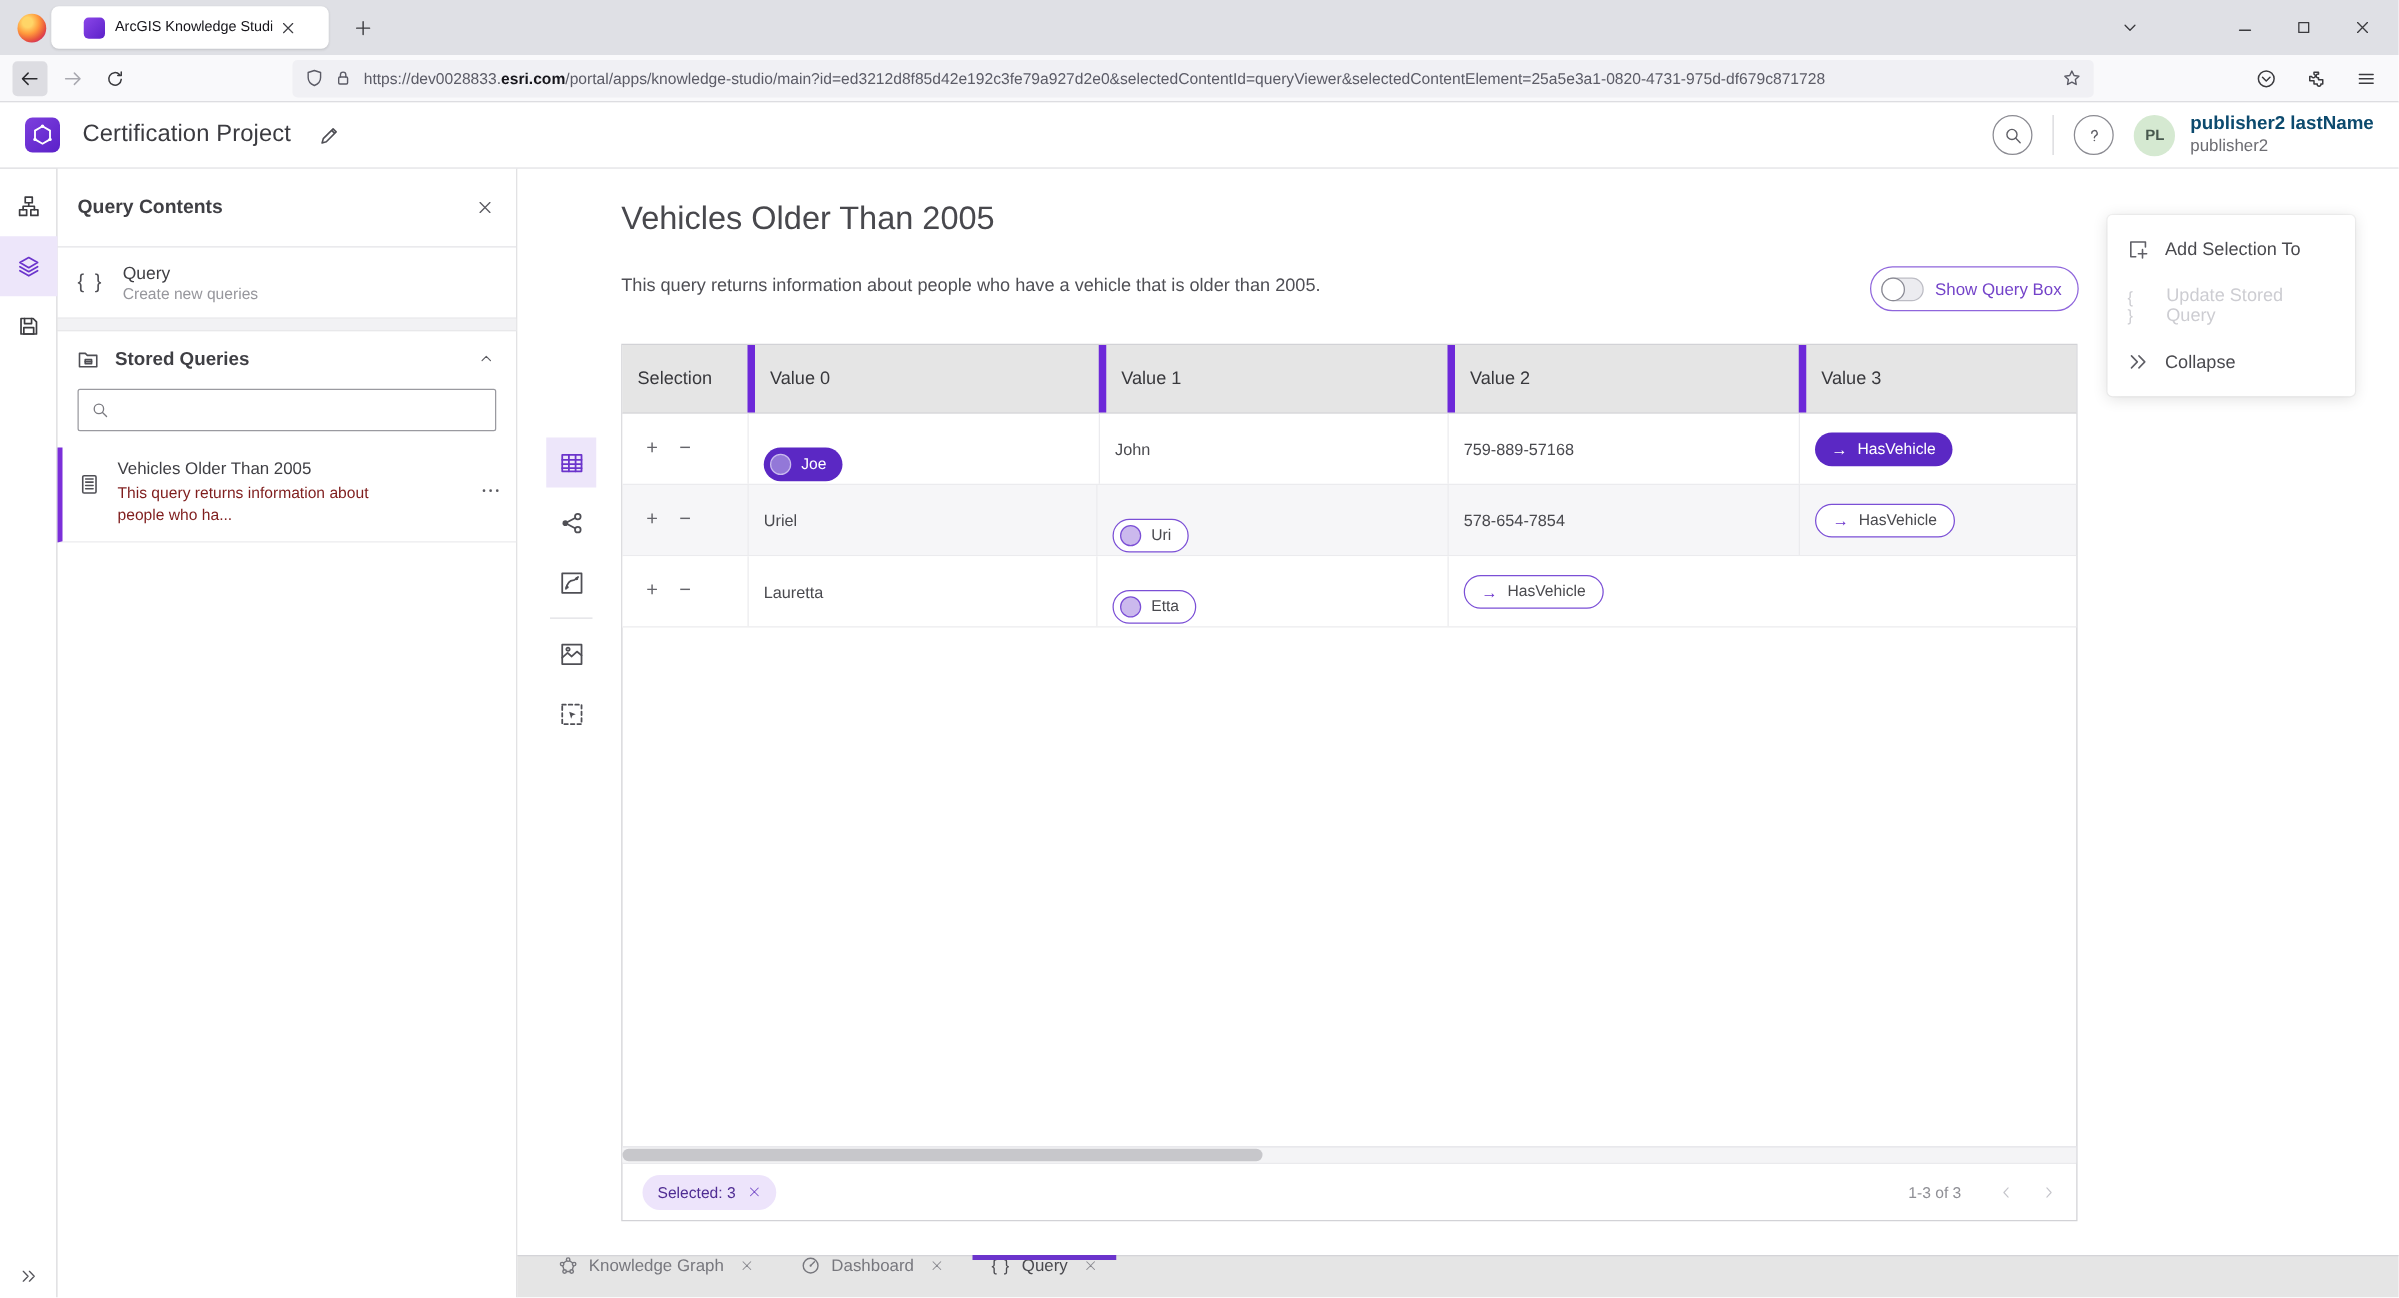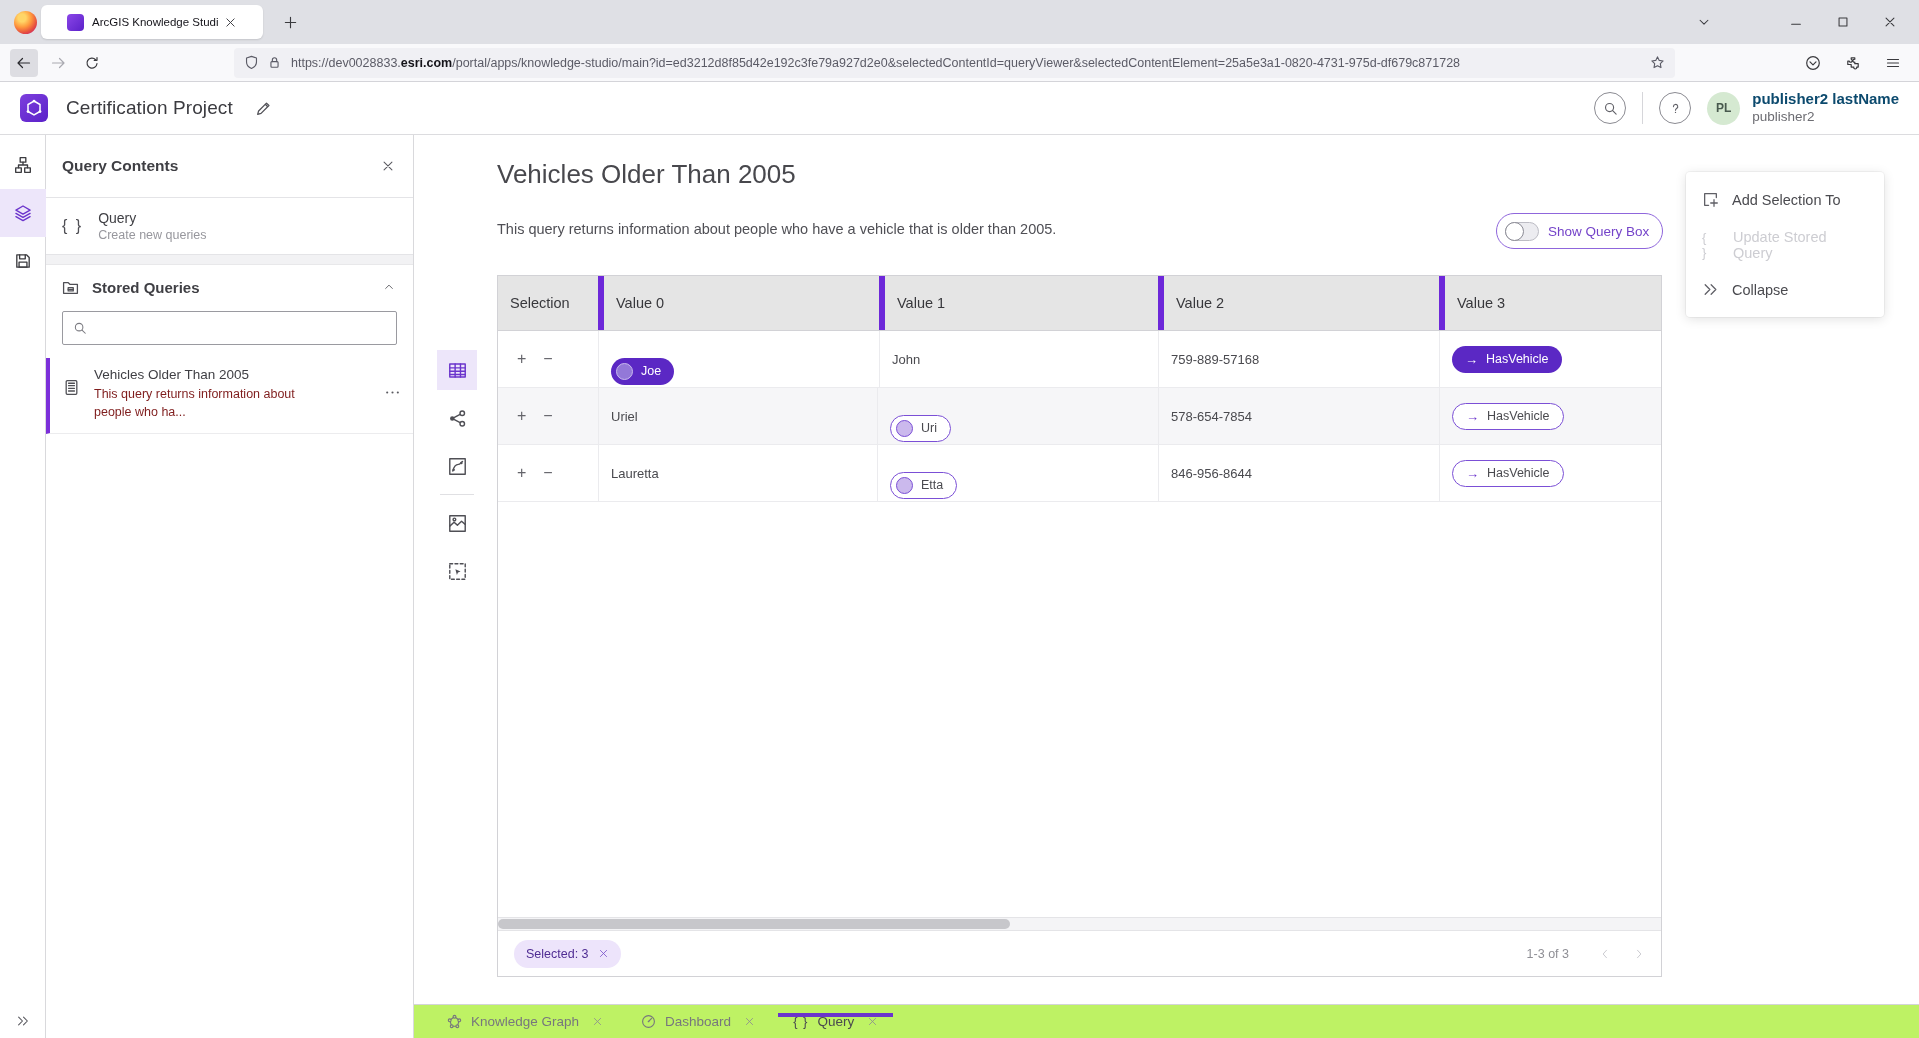--- a/index.html
+++ b/index.html
@@ -137,21 +137,21 @@
 
   
   .context-menu { position:absolute; left:1686px; top:172px; width:198px; background:#fff; border-radius:4px; padding:5px 0;
     box-shadow:0 0 0 1px rgba(0,0,0,.04), 0 2px 12px rgba(0,0,0,.12); }
   .cm-item { height:45px; display:flex; align-items:center; gap:13px; padding:0 16px; font-size:14.5px; color:#4a4a4f; }
   .cm-item .icon { width:17px; height:17px; color:#5f5f66; }
   .cm-item .braces-txt { font-size:13px; color:#5f5f66; }
   .cm-item.disabled, .cm-item.disabled .icon, .cm-item.disabled .braces-txt { color:#cdcdd2; }
 
   
-  .tabbar { height:34px; border-top:1px solid #d4d4d8; background:#bef264; display:flex; align-items:center; padding-left:18px; flex:none; }
+  .tabbar { height:34px; border-top:1px solid #d4d4d8; background:#e5e5e5; display:flex; align-items:flex-start; padding-left:18px; flex:none; }
   .btab { position:relative; display:flex; align-items:center; gap:9px; padding:0 15px; color:#77777d; font-size:13.5px; margin-right:8px; }
   .btab .icon { width:15px; height:15px; }
   .btab .braces-txt { font-size:13px; letter-spacing:1px; color:inherit; }
   .btab .tclose { width:11px; height:11px; color:#8a8a90; margin-left:4px; }
   .btab.active { color:#4a4a4f; }
   .btab.active::before { content:""; position:absolute; top:-1px; left:0; right:0; height:4px; background:var(--accent-mid); }
 </style>
 </head>
 <body>
 
@@ -512,21 +512,20 @@
                   <span class="selop">+</span>
                   <span class="selop">−</span>
                 </div>
                 <div class="td c2">Lauretta</div>
                 <div class="td c1">
                   <span class="pill outline">
                     <span class="dot"></span>
                     <span>Etta</span>
                   </span>
                 </div>
-                <div class="td c3">846-956-8644</div>
                 <div class="td c4">
                   <span class="rpill outline">
                     <span class="arrow">→</span>
                     <span>HasVehicle</span>
                   </span>
                 </div>
               </div>
             </div>
           <div class="tscroll">
               <div class="thumb"></div>

